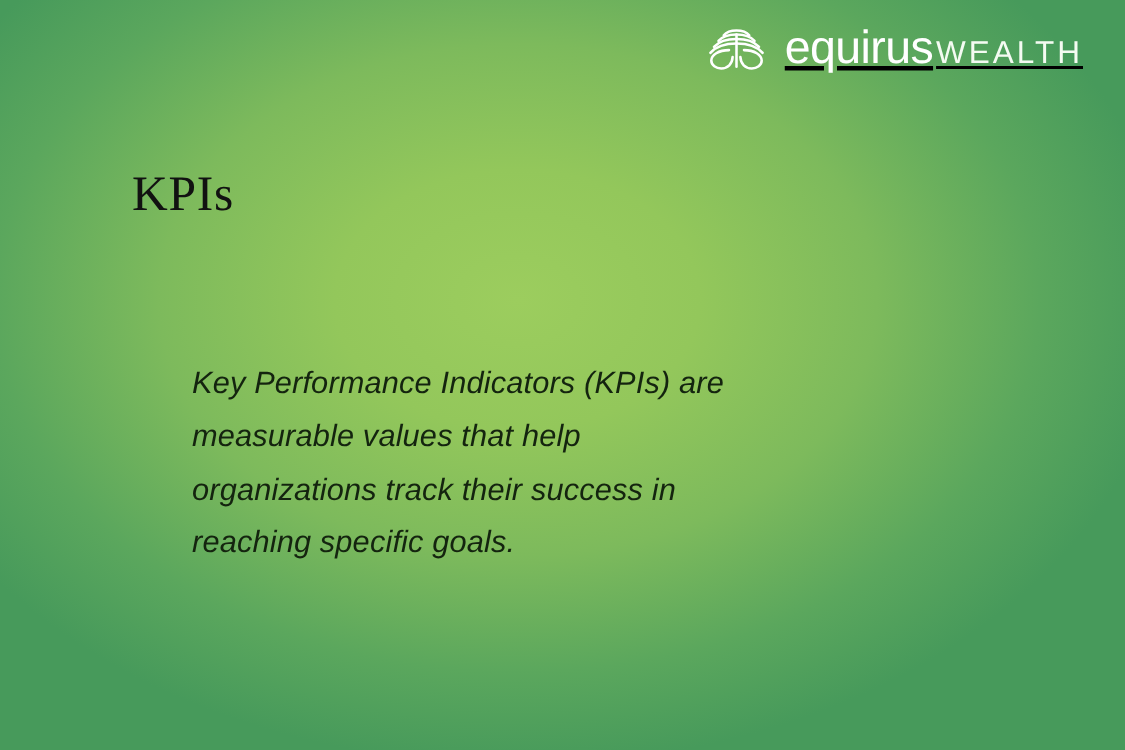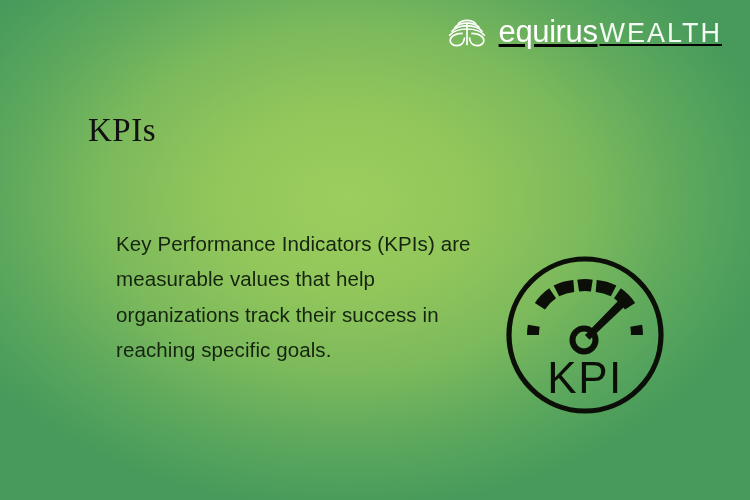--- a/index.html
+++ b/index.html
@@ -49,21 +49,21 @@
   }
   #brand-name {
     color: #ffffff;
     font-size: 31px;
     line-height: 1;
     letter-spacing: -0.4px;
     font-weight: 400;
   }
   #brand-sub {
     color: #f4fbf2;
-    font-size: 27px;
+    font-size: 21px;
     line-height: 1;
     letter-spacing: 2.0px;
     font-weight: 300;
     text-transform: uppercase;
     text-align: center;
   }
 
   
   #headline {
     position: absolute;
@@ -77,26 +77,27 @@
     color: #111111;
     letter-spacing: 0.5px;
   }
 
   
   #body-copy {
     position: absolute;
     left: 116px;
     top: 226px;
     width: 380px;
-    margin: 0;
+    margin: 12px;
     font-size: 20.5px;
     line-height: 1.72;
     color: #14240f;
     font-weight: 400;
     letter-spacing: 0.1px;
+    font-style: italic;
   }
 
   
   #kpi-icon {
     position: absolute;
     left: 505px;
     top: 255px;
     width: 160px;
     height: 160px;
   }
@@ -124,42 +125,14 @@
     <span id="brand-words">
       <span id="brand-name">equirus</span>
       <span id="brand-sub">WEALTH</span>
     </span>
   </div>
 
   <h1 id="headline">KPIs</h1>
 
   <p id="body-copy">Key Performance Indicators (KPIs) are measurable values that help organizations track their success in reaching specific goals.</p>
 
-  <div id="kpi-icon">
-    <svg viewBox="0 0 160 160" aria-hidden="true">
-
-      <circle cx="80" cy="80" r="76" fill="none" stroke="#0b0f08" stroke-width="5.2"></circle>
-
-      <g fill="none" stroke="#0b0f08" stroke-width="12" stroke-linecap="butt">
-
-        <path d="M 34.9 51.3 A 46 46 0 0 1 47.6 38.3"></path>
-        <path d="M 51.4 35.9 A 46 46 0 0 1 68.8 30.9"></path>
-        <path d="M 73.2 30.6 A 46 46 0 0 1 86.8 30.6"></path>
-        <path d="M 91.2 30.9 A 46 46 0 0 1 108.6 35.9"></path>
-        <path d="M 112.4 38.3 A 46 46 0 0 1 125.1 51.3"></path>
-      </g>
-
-      <g fill="none" stroke="#0b0f08" stroke-width="12" stroke-linecap="butt">
-        <path d="M 28 80 A 52 52 0 0 1 28.8 70.8" stroke-width="12"></path>
-        <path d="M 131.2 70.8 A 52 52 0 0 1 132 80" stroke-width="12"></path>
-      </g>
-
-      <path d="M 80 80 L 113.5 45.5 L 118.8 52.2 L 84.5 84.8 Z" fill="#0b0f08"></path>
-
-      <path d="M 112.0 47.0 L 120.5 44.0 L 117.0 52.5 Z" fill="#0b0f08"></path>
-
-      <circle cx="79" cy="85" r="11.5" fill="none" stroke="#0b0f08" stroke-width="6"></circle>
-
-      <text x="80" y="138" text-anchor="middle" font-family="Liberation Sans, sans-serif" font-size="44" font-weight="400" letter-spacing="1.5" fill="#0b0f08">KPI</text>
-    </svg>
-  </div>
 
 </div>
 
 </body></html>

